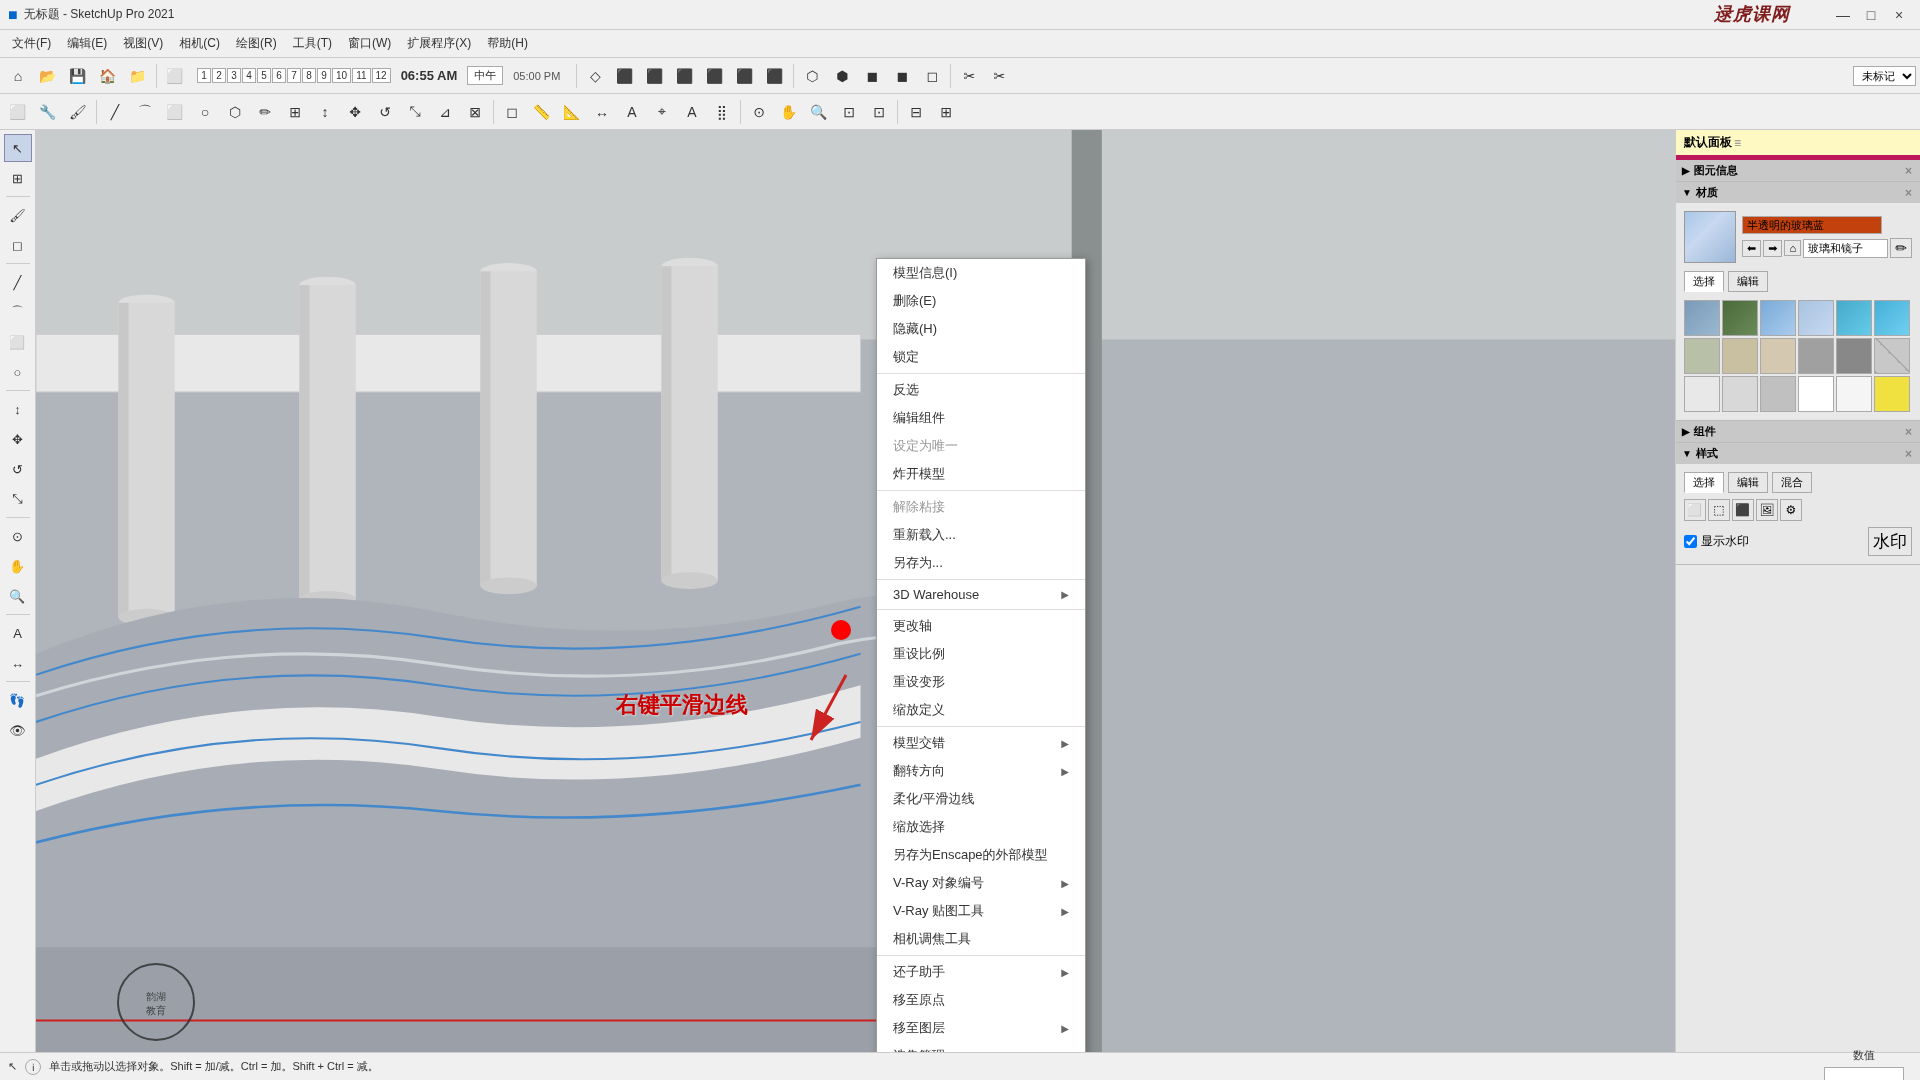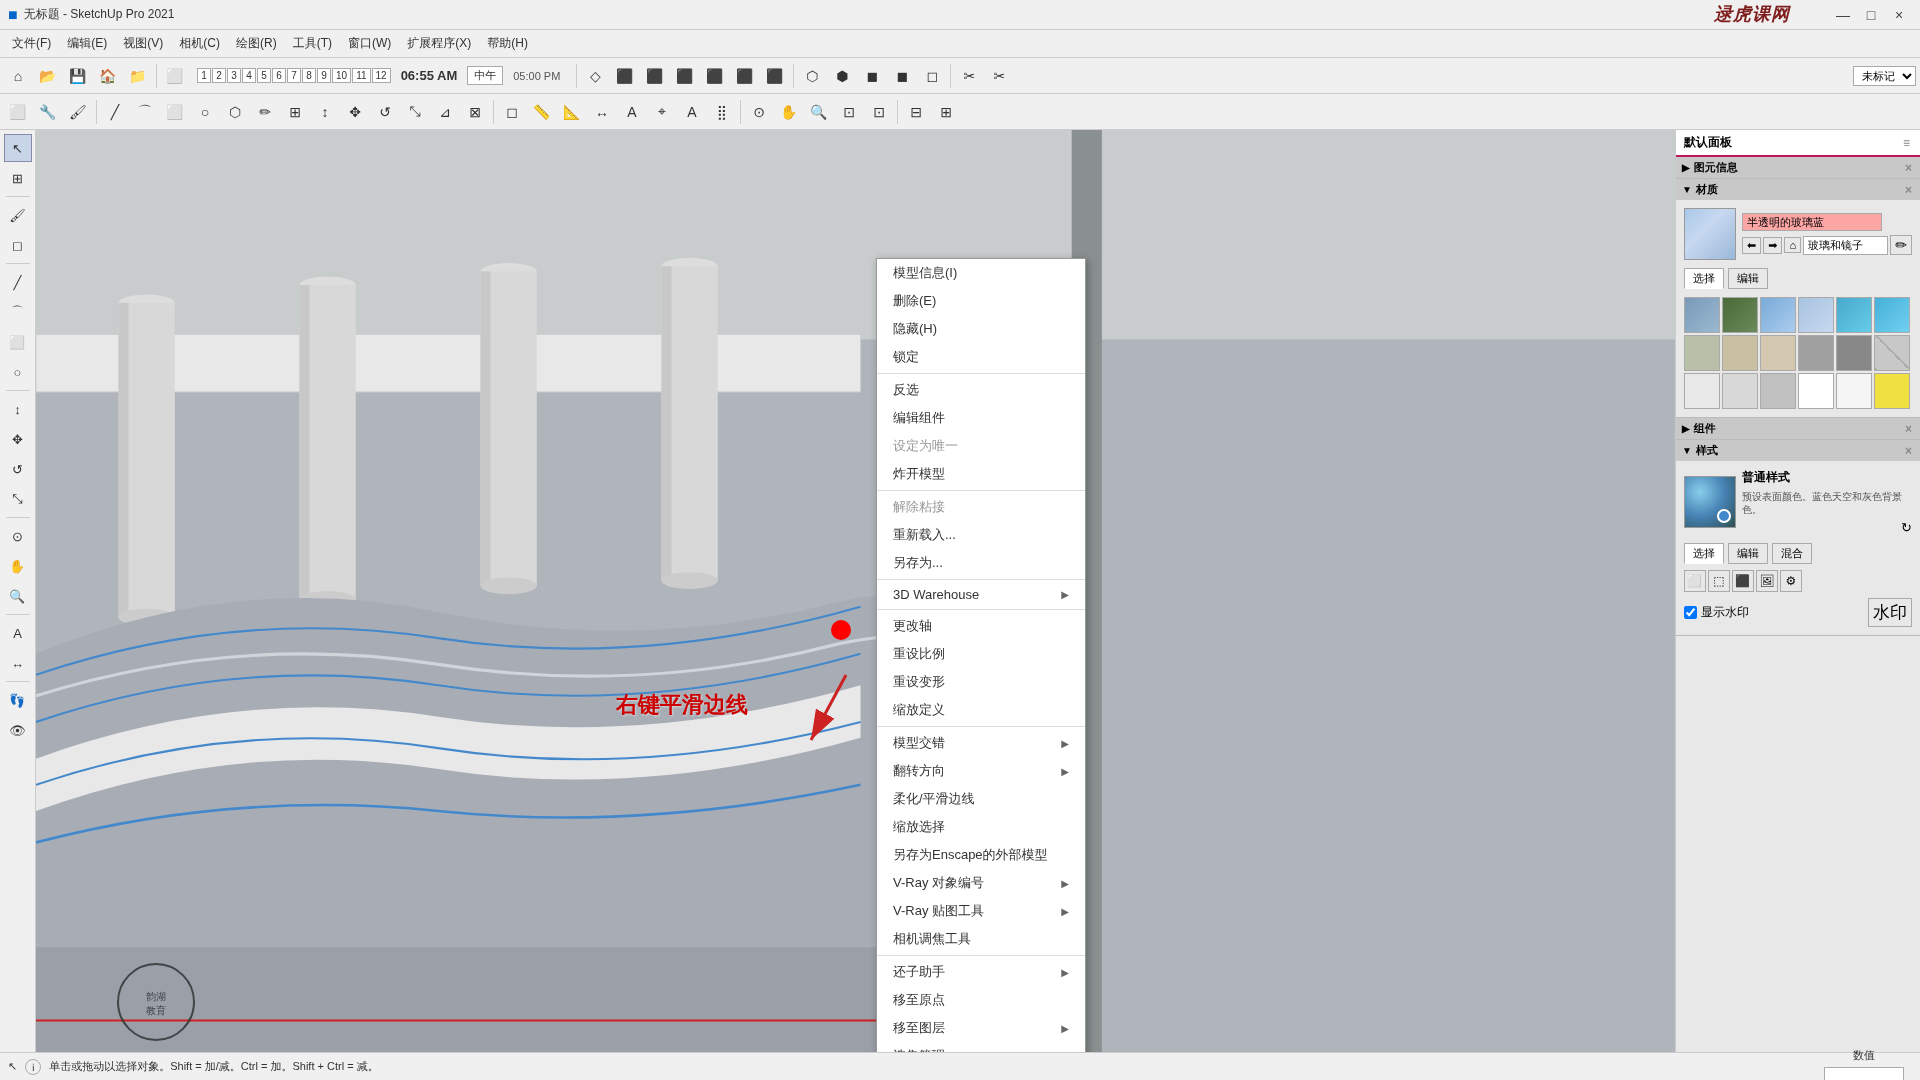--- a/index.html
+++ b/index.html
@@ -91,25 +91,25 @@
     #right-panel {
       width: 245px; height: 100%;
       background: #e8e8e8;
       border-left: 1px solid #ccc;
       display: flex; flex-direction: column;
       overflow-y: auto;
     }
 
     
     .panel-header {
-      background: #ffffff;
+      background: #fef9c3;
       padding: 4px 8px;
       font-size: 12px; font-weight: bold;
-      border-bottom: 2px solid #be185d;
-      display: flex; align-items: center; justify-content: space-between;
+      border-bottom: 5px solid #be185d;
+      display: flex; align-items: center; 
     }
     .panel-section {
       border-bottom: 1px solid #bbb;
     }
     .panel-section-header {
       background: #c8c8c8;
       padding: 3px 6px;
       font-size: 11px; font-weight: bold;
       display: flex; align-items: center; justify-content: space-between;
       cursor: pointer;
@@ -119,21 +119,21 @@
     
     .material-preview {
       width: 52px; height: 52px;
       background: linear-gradient(135deg, #a8c8e8 0%, #c8d8f0 40%, #9ab8d8 100%);
       border: 1px solid #999;
       display: inline-block;
     }
     .material-name-input {
       border: 1px solid #aaa; padding: 2px 4px;
       font-size: 11px; width: 140px;
-      background: #fca5a5;
+      background: #c2410c;
     }
 
     
     .material-grid {
       display: grid; grid-template-columns: repeat(6, 36px);
       gap: 2px; padding: 4px;
     }
     .mat-cell {
       width: 36px; height: 36px; cursor: pointer;
       border: 1px solid #aaa;
@@ -655,30 +655,20 @@
     <div class="panel-section">
       <div class="panel-section-header">
         <div style="display:flex; align-items:center; gap:4px;">
           <span class="expand-arrow">▼</span>
           <span>样式</span>
         </div>
         <span class="panel-close">×</span>
       </div>
       <div class="panel-section-content">
 
-        <div class="style-preview-container">
-          <div class="style-preview">
-            <div style="position:absolute; bottom:4px; right:4px; width:14px; height:14px; background:#4488cc; border-radius:50%; border:2px solid #fff;"></div>
-          </div>
-          <div style="flex:1; display:flex; flex-direction:column; gap:4px;">
-            <span style="font-size:12px; font-weight:bold;">普通样式</span>
-            <span style="font-size:10px; color:#555; line-height:1.3;">预设表面颜色。蓝色天空和灰色背景色。</span>
-            <button style="font-size:13px; border:none; background:transparent; cursor:pointer; align-self:flex-end;">↻</button>
-          </div>
-        </div>
 
         <div class="select-edit-row">
           <button class="tab-btn active">选择</button>
           <button class="tab-btn">编辑</button>
           <button class="tab-btn">混合</button>
         </div>
 
         <div class="style-icon-row">
           <div class="style-icon">⬜</div>
           <div class="style-icon">⬚</div>

